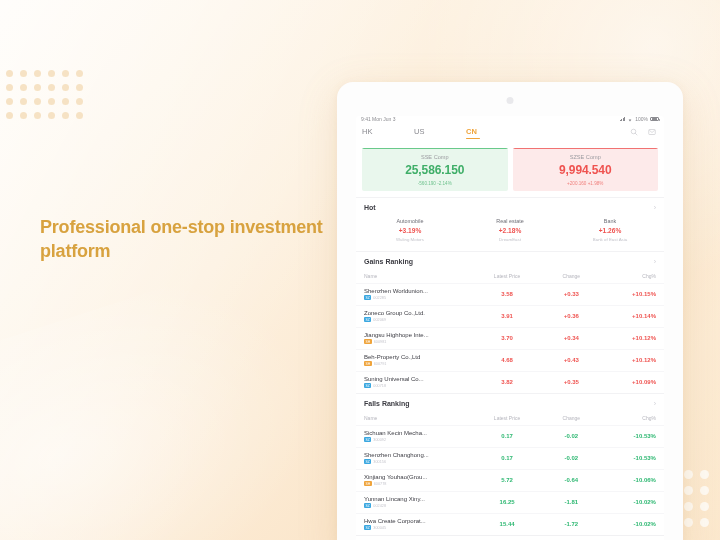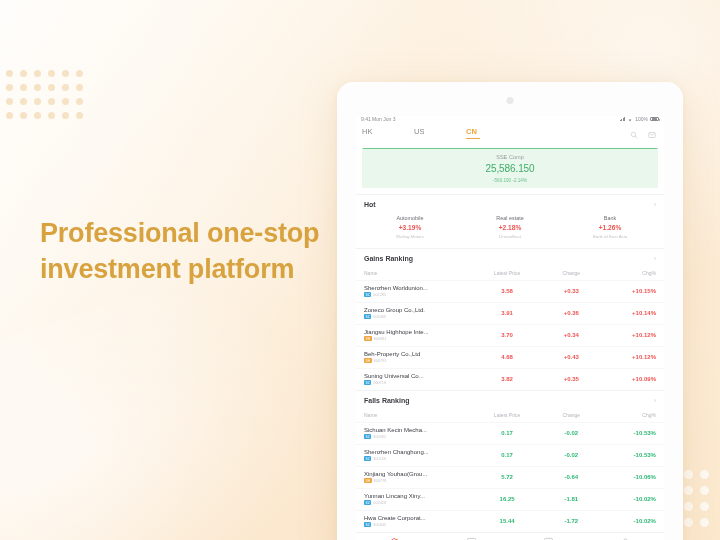--- a/index.html
+++ b/index.html
@@ -39,21 +39,21 @@
   #dots-tl { left: 6px; top: 70px; grid-template-columns: repeat(6, 14px); grid-auto-rows: 14px; }
   #dots-tl span { width: 7px; height: 7px; background: #f6e2c4; }
   #dots-br { right: 4px; bottom: 6px; grid-template-columns: repeat(5, 16px); grid-auto-rows: 16px; }
   #dots-br span { width: 9px; height: 9px; background: rgba(255,255,255,0.75); }
 
   
   .headline {
     position: absolute; left: 40px; top: 215px;
     width: 320px;
     color: #d8a23f;
-    font-size: 27px; font-weight: bold;
+    font-size: 18px; font-weight: bold;
     line-height: 1.35;
     letter-spacing: -0.2px;
   }
   .subline-wrap {
     position: absolute; left: 30px; top: 297px;
     background: rgba(250, 226, 178, 0.78);
     padding: 8px 14px 8px 12px;
     border-radius: 2px;
   }
   .subline {
@@ -96,21 +96,21 @@
   .sig i { width: 1px; background: #8b8b90; display: block; }
   .sig i:nth-child(1){height:1.5px} .sig i:nth-child(2){height:2.3px}
   .sig i:nth-child(3){height:3.1px} .sig i:nth-child(4){height:4px}
   .batt { width: 9px; height: 4.5px; border: 0.5px solid #8b8b90; border-radius: 1px; position: relative; }
   .batt::after { content:""; position:absolute; left:0.5px; top:0.5px; bottom:0.5px; right:1.5px; background:#8b8b90; border-radius:0.5px;}
   .batt::before { content:""; position:absolute; right:-1.5px; top:1.3px; width:1px; height:1.8px; background:#8b8b90; border-radius:0 1px 1px 0;}
 
   
   .market-tabs {
     background: #ffffff;
-    display: flex; align-items: flex-end;
+    display: flex; align-items: center;
     padding: 3px 6px 4px 6px;
     position: relative;
   }
   .mtab {
     font-size: 7.5px; color: #8a8a90; padding: 2px 0 3px 0;
     width: 52px; text-align: left; position: relative;
   }
   .mtab.active { color: #f0a43a; font-weight: bold; }
   .mtab.active::after {
     content:""; position:absolute; left:0; bottom:0; width: 14px; height: 1.5px;
@@ -130,21 +130,21 @@
     text-align: center; position: relative; overflow: hidden;
   }
   .icard::before {
     content: ""; position: absolute; left: 0; right: 0; top: 0; height: 1.2px;
   }
   .icard.up { background: #e9f7ed; }
   .icard.up::before { background: #69c98a; }
   .icard.down { background: #fdeaea; }
   .icard.down::before { background: #f17272; }
   .ic-name { font-size: 5.6px; color: #9b9ba0; margin-bottom: 2.5px; }
-  .ic-val { font-size: 10px; font-weight: normal; margin-bottom: 4px; letter-spacing: -0.1px; }
+  .ic-val { font-size: 12px; font-weight: bold; margin-bottom: 4px; letter-spacing: -0.1px; }
   .icard.up .ic-val { color: #3fae68; }
   .icard.down .ic-val { color: #ef5350; }
   .ic-chg { font-size: 4.6px; }
   .icard.up .ic-chg { color: #6fc28e; }
   .icard.down .ic-chg { color: #f0817e; }
 
   
   .sect-head {
     display: flex; align-items: center; justify-content: space-between;
     padding: 6px 8px 5px 8px;
@@ -297,20 +297,25 @@
           </svg>
         </div>
       </div>
 
       <div class="index-row">
         <div class="icard up">
           <div class="ic-name">SSE Comp</div>
           <div class="ic-val">25,586.150</div>
           <div class="ic-chg">-560.190  -2.14%</div>
         </div>
+        <div class="icard down">
+          <div class="ic-name">SZSE Comp</div>
+          <div class="ic-val">9,994.540</div>
+          <div class="ic-chg">+200.160 +1.98%</div>
+        </div>
       </div>
 
       <div class="sect-head">
         <div class="sect-title">Hot</div>
         <div class="chev">›</div>
       </div>
       <div class="hot-row">
         <div class="hot-item">
           <div class="hot-name">Automobile</div>
           <div class="hot-pct">+3.19%</div>

